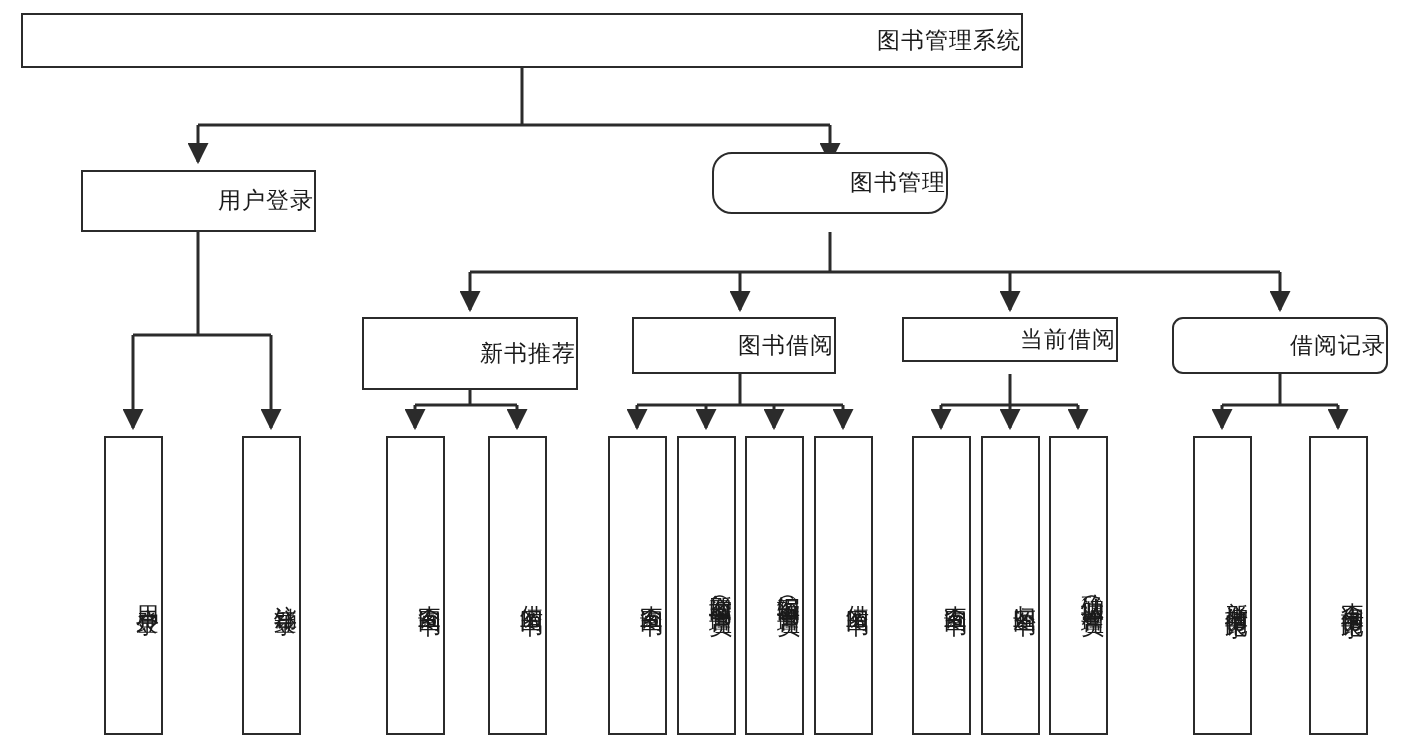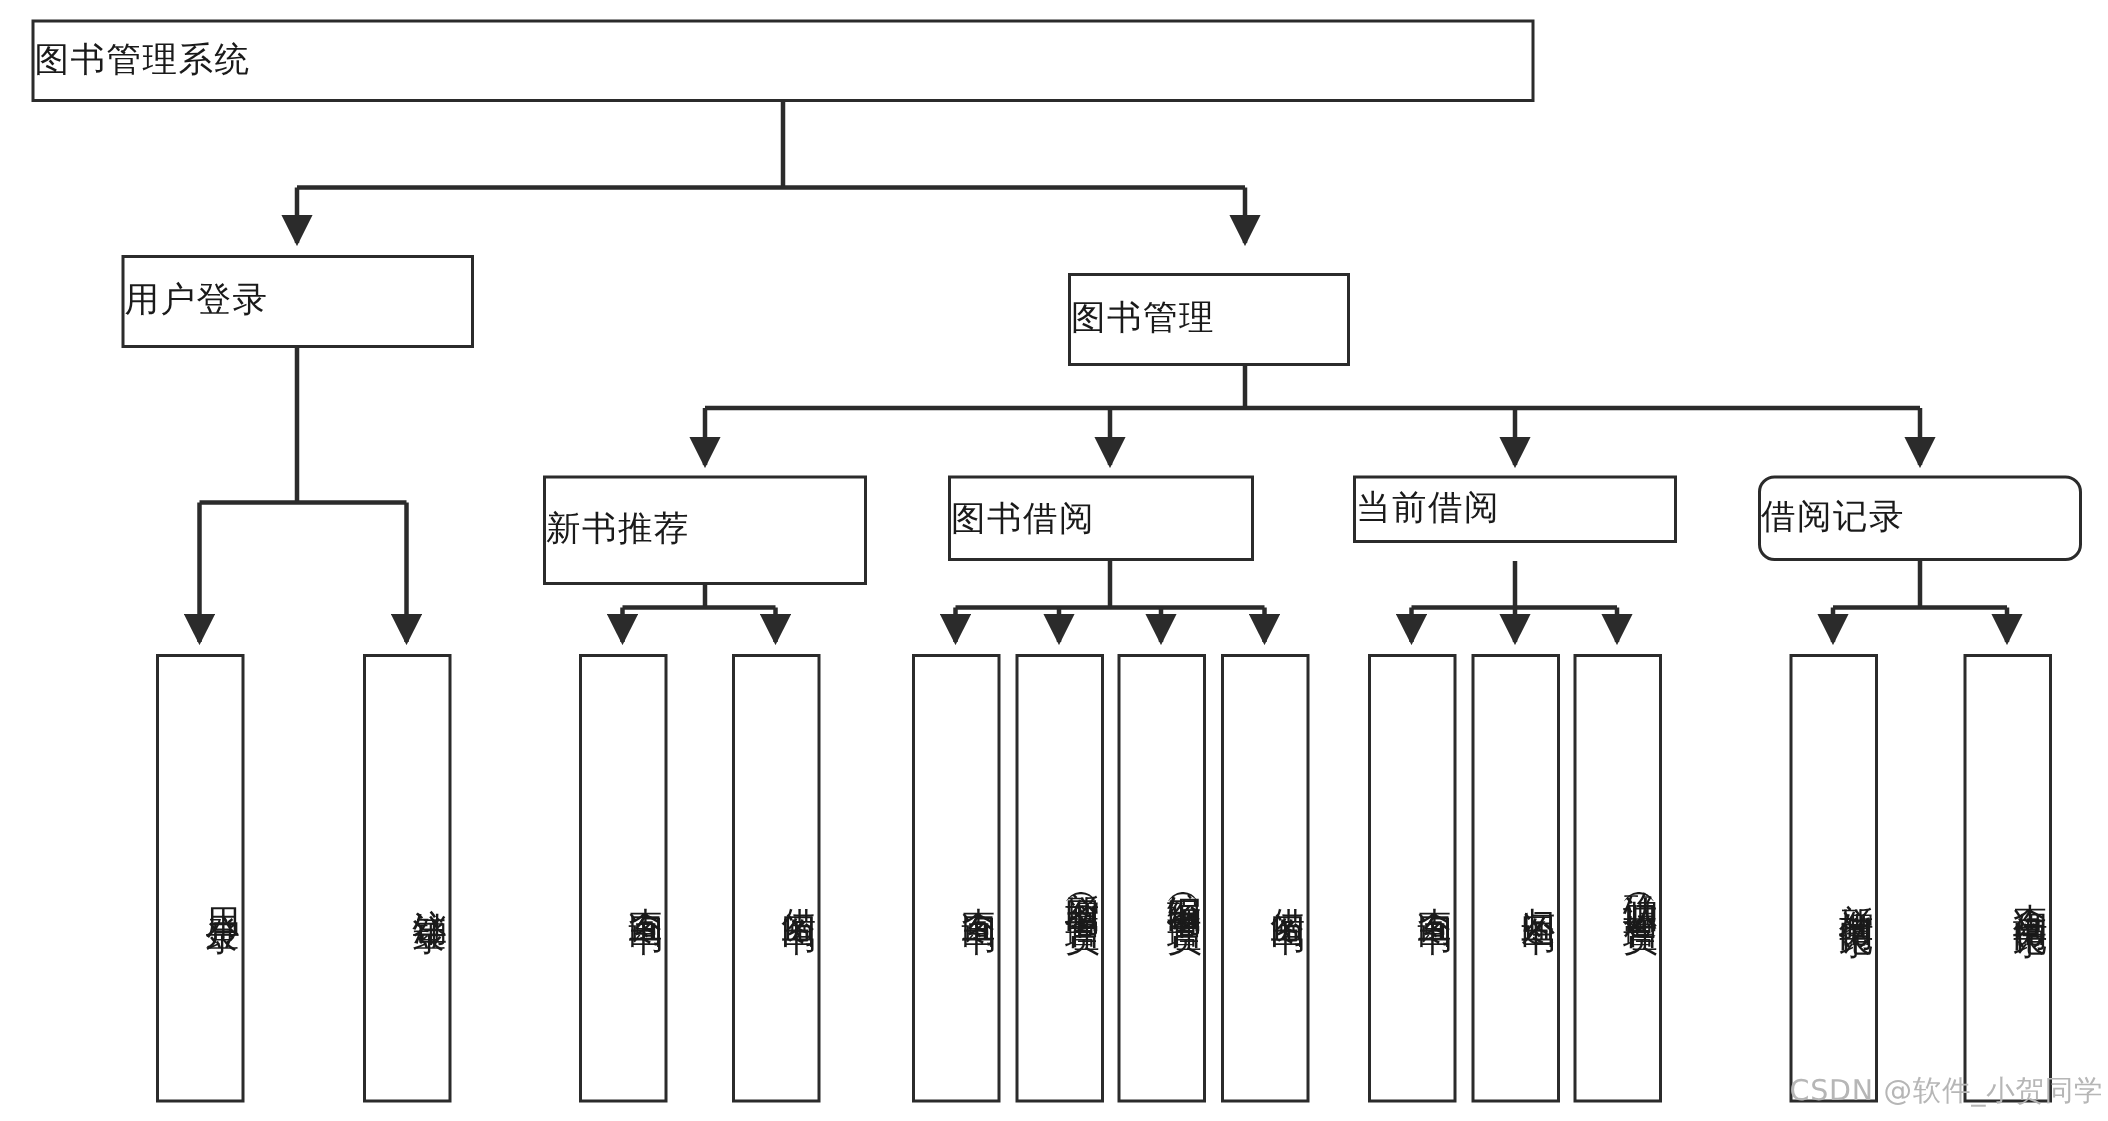--- a/index.html
+++ b/index.html
@@ -26,21 +26,21 @@
     height: 747px;
     pointer-events: none;
   }
   .node {
     position: absolute;
     box-sizing: border-box;
     background: #ffffff;
     border: 2.5px solid #2b2b2b;
     display: flex;
     align-items: center;
-    justify-content: flex-start;
+    justify-content: flex-end;
     color: #1a1a1a;
   }
   .node.horizontal {
     font-size: 23px;
     letter-spacing: 1px;
     line-height: 1.2;
   }
   .node.vertical {
     writing-mode: vertical-rl;
     text-orientation: upright;
@@ -124,21 +124,21 @@
   </svg>
 
   <div class="node horizontal" style="left:21px; top:13px; width:1002px; height:55px;">
     <span class="node-label">图书管理系统</span>
   </div>
 
   <div class="node horizontal" style="left:81px; top:170px; width:235px; height:62px;">
     <span class="node-label">用户登录</span>
   </div>
 
-  <div class="node horizontal" style="left:712px; top:182px; width:188px; height:62px;">
+  <div class="node horizontal" style="left:712px; top:152px; width:236px; height:62px;border-radius:20px;">
     <span class="node-label">图书管理</span>
   </div>
 
   <div class="node horizontal" style="left:362px; top:317px; width:216px; height:73px;">
     <span class="node-label">新书推荐</span>
   </div>
 
   <div class="node horizontal" style="left:632px; top:317px; width:204px; height:57px;font-family:Liberation Serif, serif;">
     <span class="node-label">图书借阅</span>
   </div>
@@ -196,15 +196,14 @@
   </div>
 
   <div class="node vertical" style="left:1193px; top:436px; width:59px; height:299px;">
     <span class="node-label">新增借阅记录</span>
   </div>
 
   <div class="node vertical" style="left:1309px; top:436px; width:59px; height:299px;">
     <span class="node-label">查询借阅记录</span>
   </div>
 
-  <div class="watermark" style="left:1193px; top:714px;">CSDN @软件_小贺同学</div>
 
 </div>
 
 </body></html>

